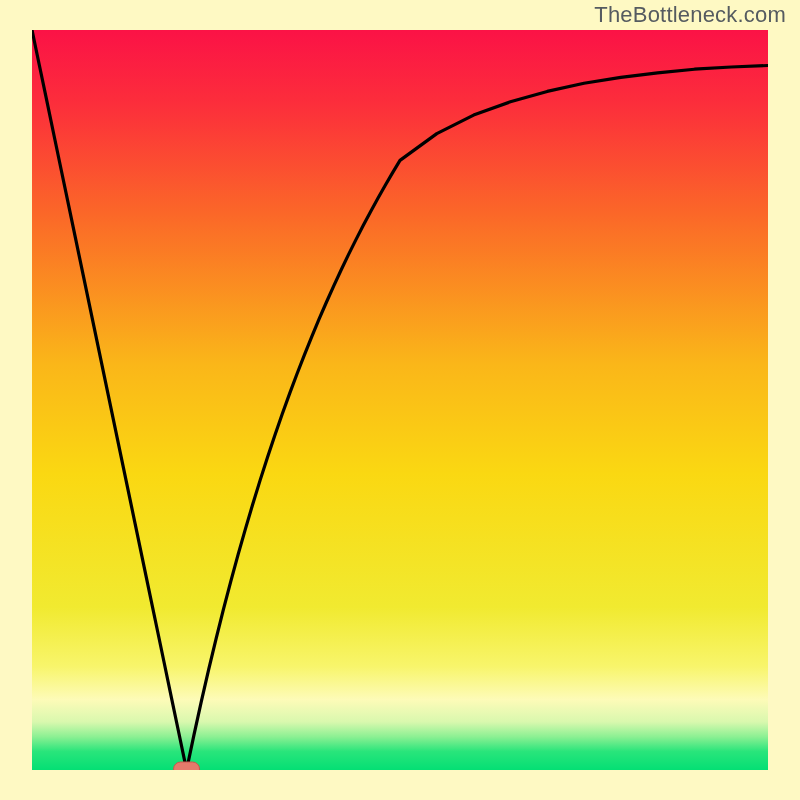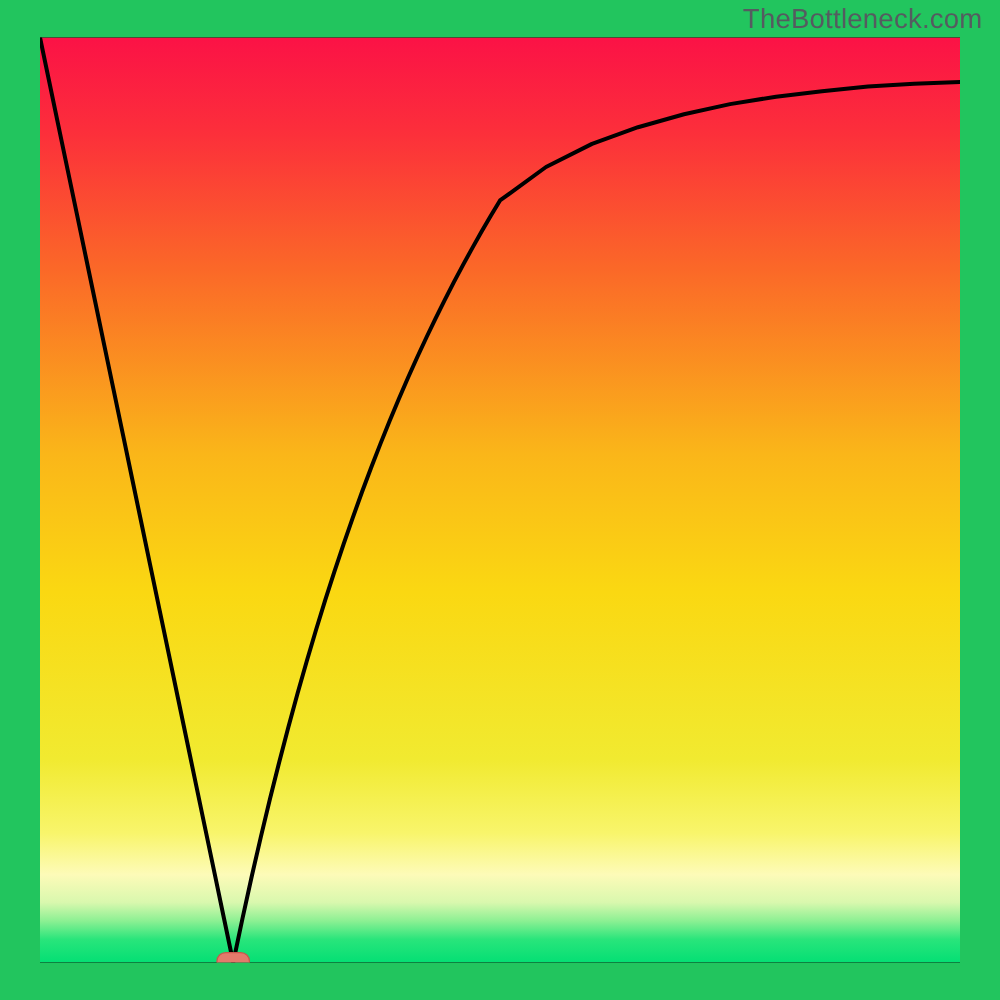--- a/index.html
+++ b/index.html
@@ -7,21 +7,21 @@
     padding: 0;
     width: 800px;
     height: 800px;
     overflow: hidden;
     background: #000;
     font-family: Arial, Helvetica, sans-serif;
   }
   .wrap {
     width: 800px;
     height: 800px;
-    background: #22c55e;
+    background: #fef9c3;
     position: relative;
   }
   .watermark {
     position: absolute;
     top: 2px;
     right: 14px;
     color: #555b60;
     font-size: 22px;
     font-weight: 400;
     letter-spacing: 0.2px;

